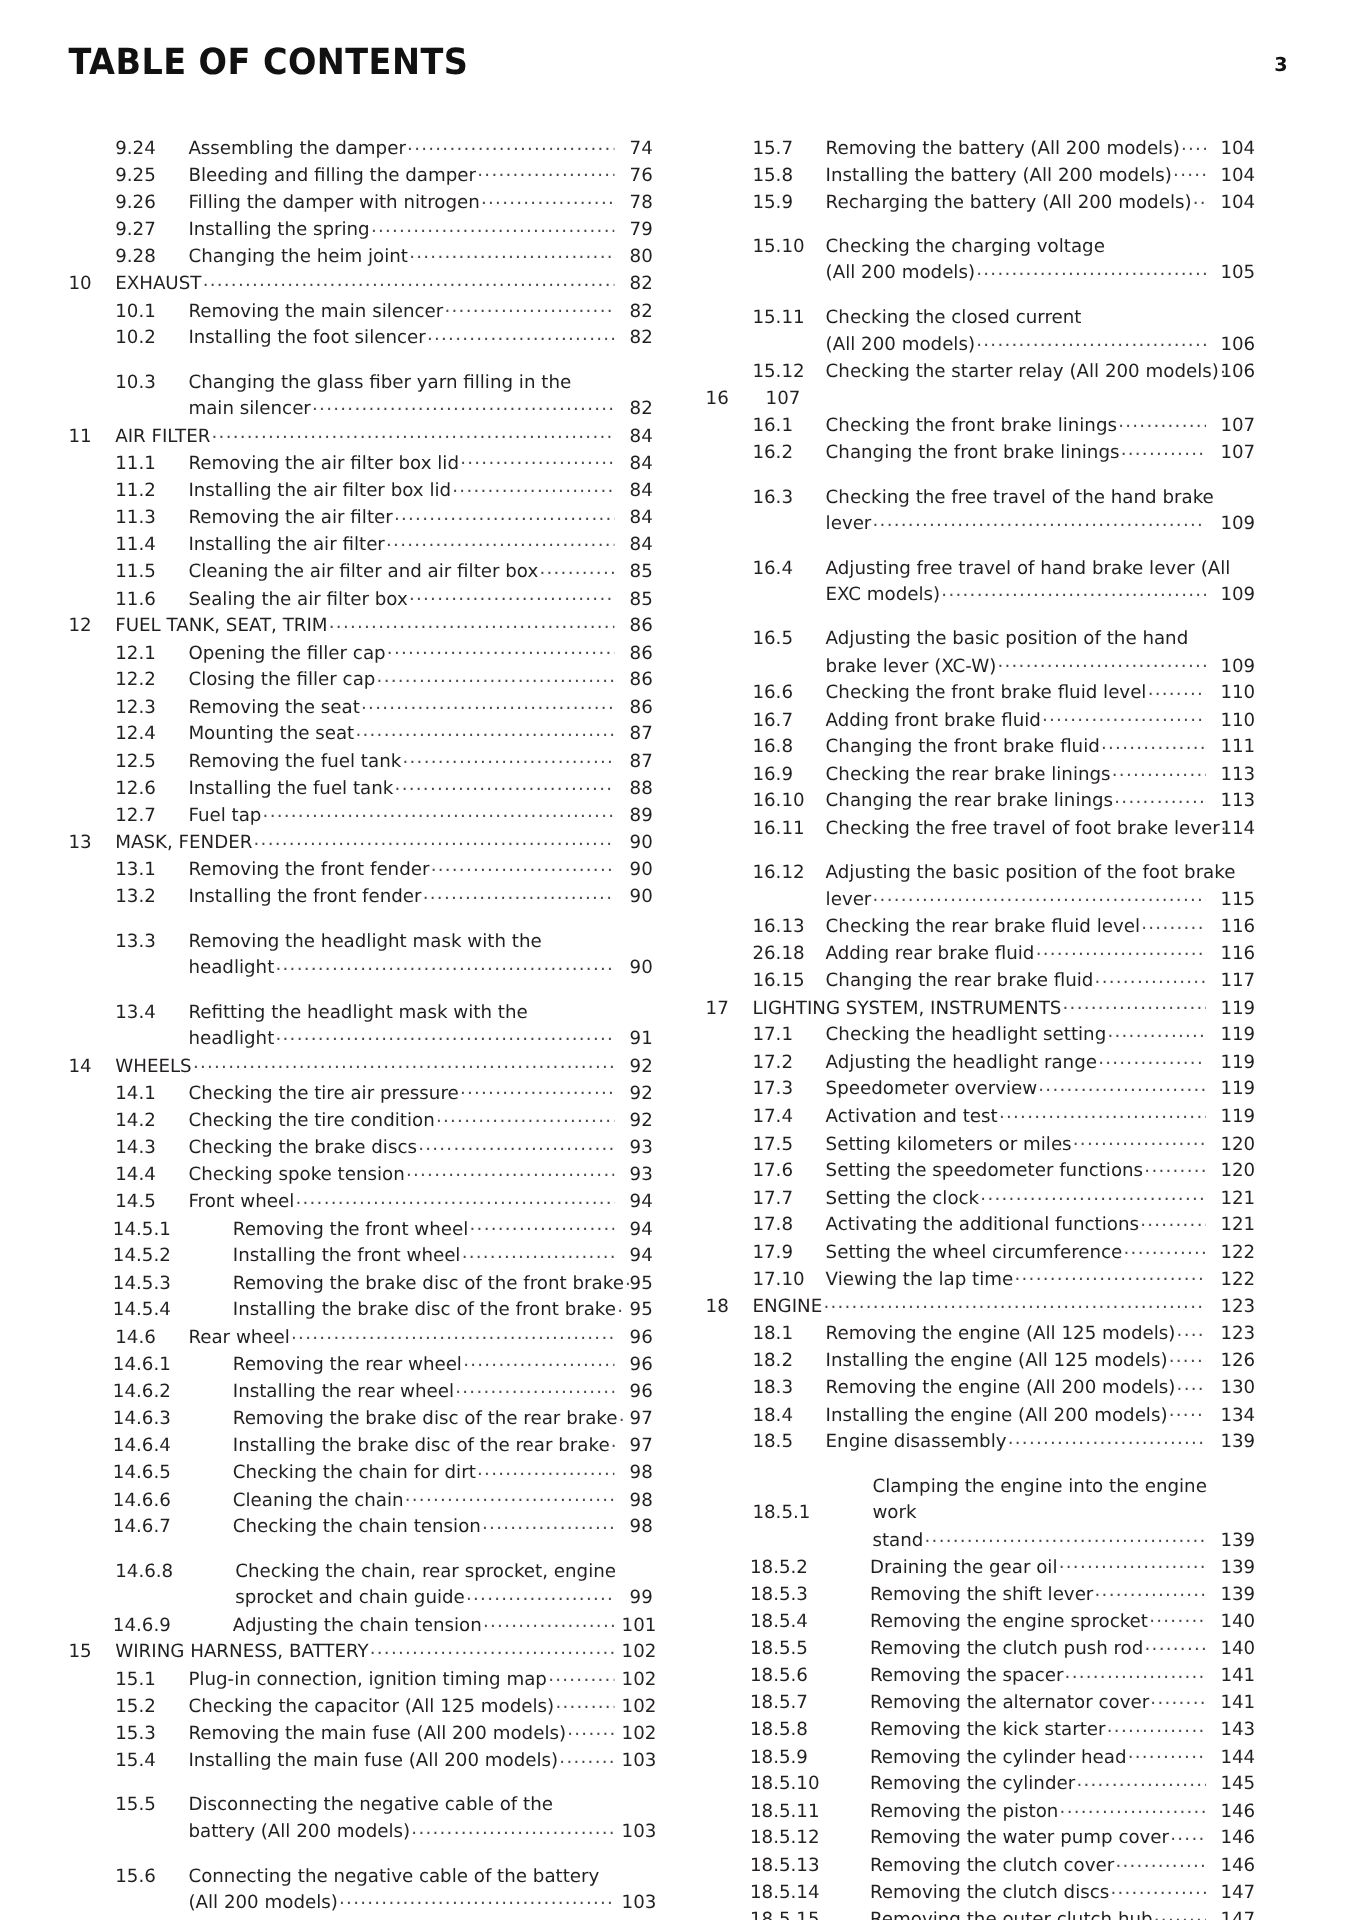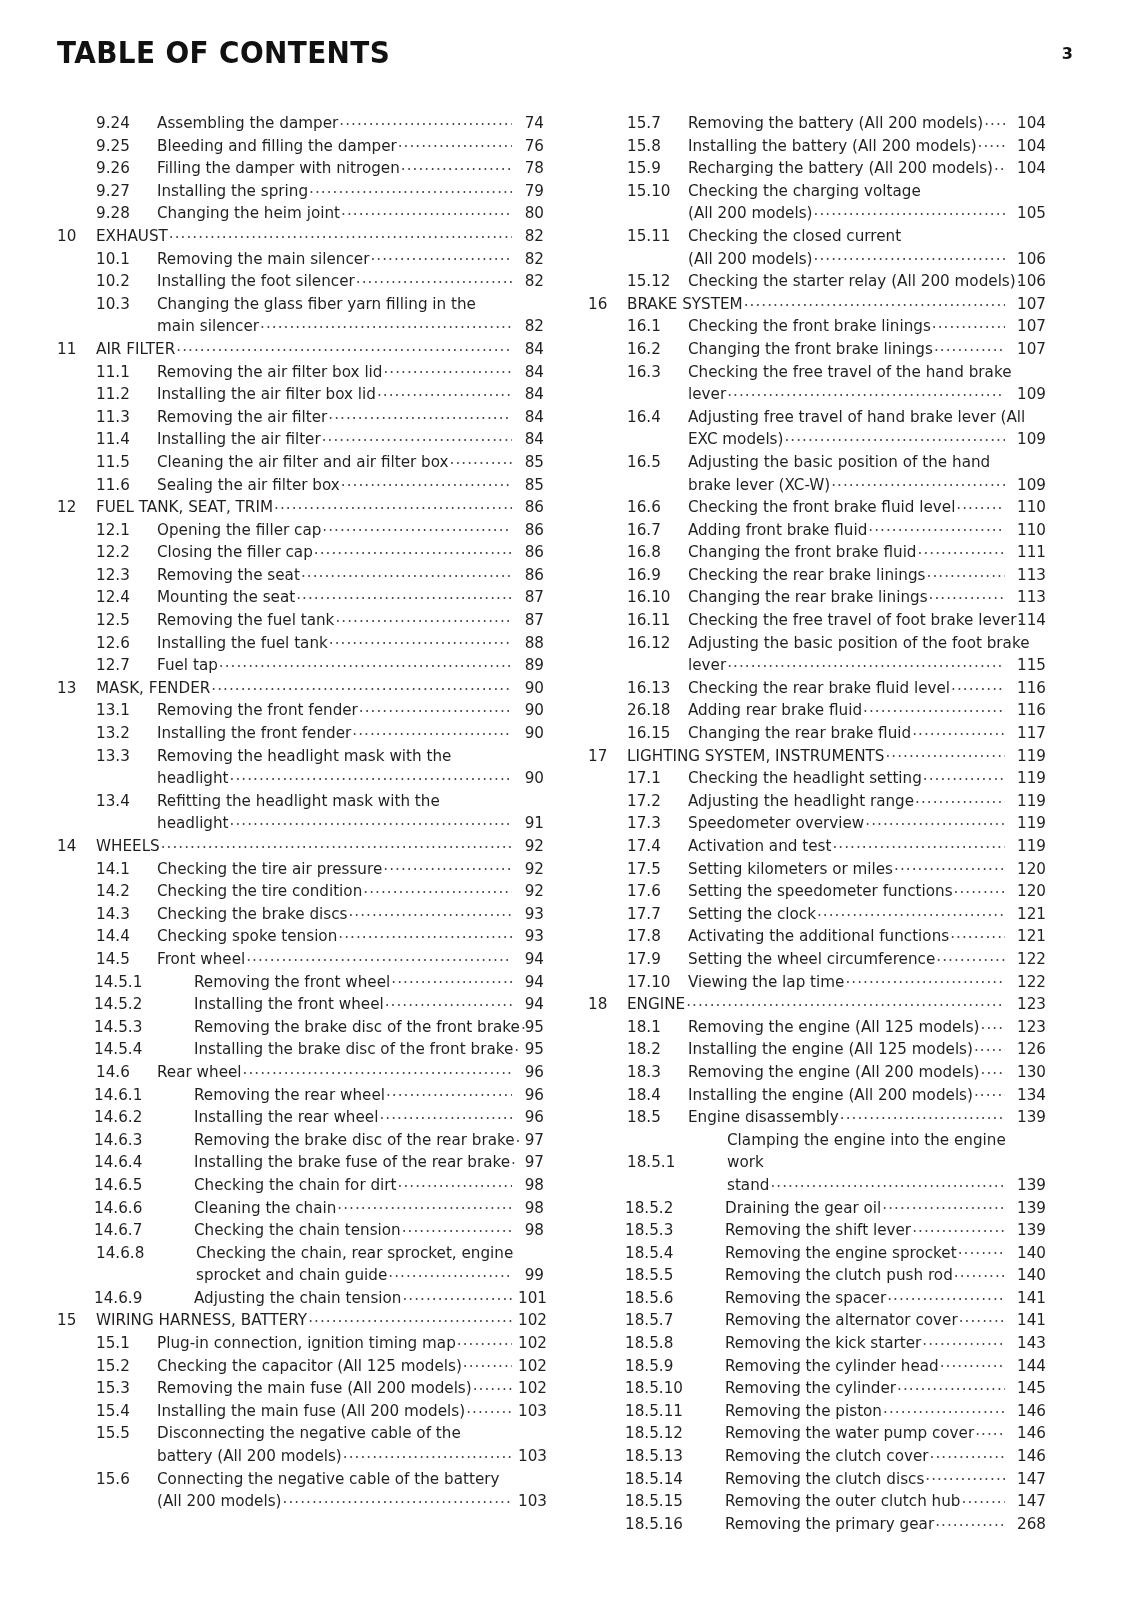--- a/index.html
+++ b/index.html
@@ -127,21 +127,21 @@
   .col-right .pg { width: 40px; }
 
   
   .toc-entry.wrapped { display: block; }
   .toc-entry.wrapped .row1,
   .toc-entry.wrapped .row2 {
     display: flex;
     align-items: flex-end;
   }
   .toc-entry.wrapped .row1 .title-wrap { white-space: normal; }
-  .toc-entry.wrapped .row1 .title { white-space: normal; }
+  .toc-entry.wrapped .row1 .title { white-space: normal; margin-top: 14px; }
   .toc-entry.wrapped .row2 .spacer { flex: 0 0 auto; }
   .lvl2.wrapped .row1 > .num { width: 61px; margin-left: 39px; }
   .lvl3.wrapped .row1 > .num { width: 100px; margin-left: 39px; }
   .lvl2.wrapped .row2 .spacer { width: 100px; }
   .lvl3.wrapped .row2 .spacer { width: 139px; }
 </style>
 </head>
 <body>
 
 <div class="page">
@@ -517,21 +517,21 @@
           <span class="num">14.6.3</span>
           <span class="title-wrap">
             <span class="title">Removing the brake disc of the rear brake</span>
             <span class="leader"></span>
           </span>
           <span class="pg">97</span>
         </div>
         <div class="toc-entry lvl3">
           <span class="num">14.6.4</span>
           <span class="title-wrap">
-            <span class="title">Installing the brake fuse of the rear brake</span>
+            <span class="title">Installing the brake disc of the rear brake</span>
             <span class="leader"></span>
           </span>
           <span class="pg">97</span>
         </div>
         <div class="toc-entry lvl3">
           <span class="num">14.6.5</span>
           <span class="title-wrap">
             <span class="title">Checking the chain for dirt</span>
             <span class="leader"></span>
           </span>
@@ -710,24 +710,20 @@
         <div class="toc-entry lvl2">
           <span class="num">15.12</span>
           <span class="title-wrap">
             <span class="title">Checking the starter relay (All 200 models)</span>
             <span class="leader"></span>
           </span>
           <span class="pg">106</span>
         </div>
         <div class="toc-entry lvl1">
           <span class="num">16</span>
-          <span class="title-wrap">
-            <span class="title">BRAKE SYSTEM</span>
-            <span class="leader"></span>
-          </span>
           <span class="pg">107</span>
         </div>
         <div class="toc-entry lvl2">
           <span class="num">16.1</span>
           <span class="title-wrap">
             <span class="title">Checking the front brake linings</span>
             <span class="leader"></span>
           </span>
           <span class="pg">107</span>
         </div>

